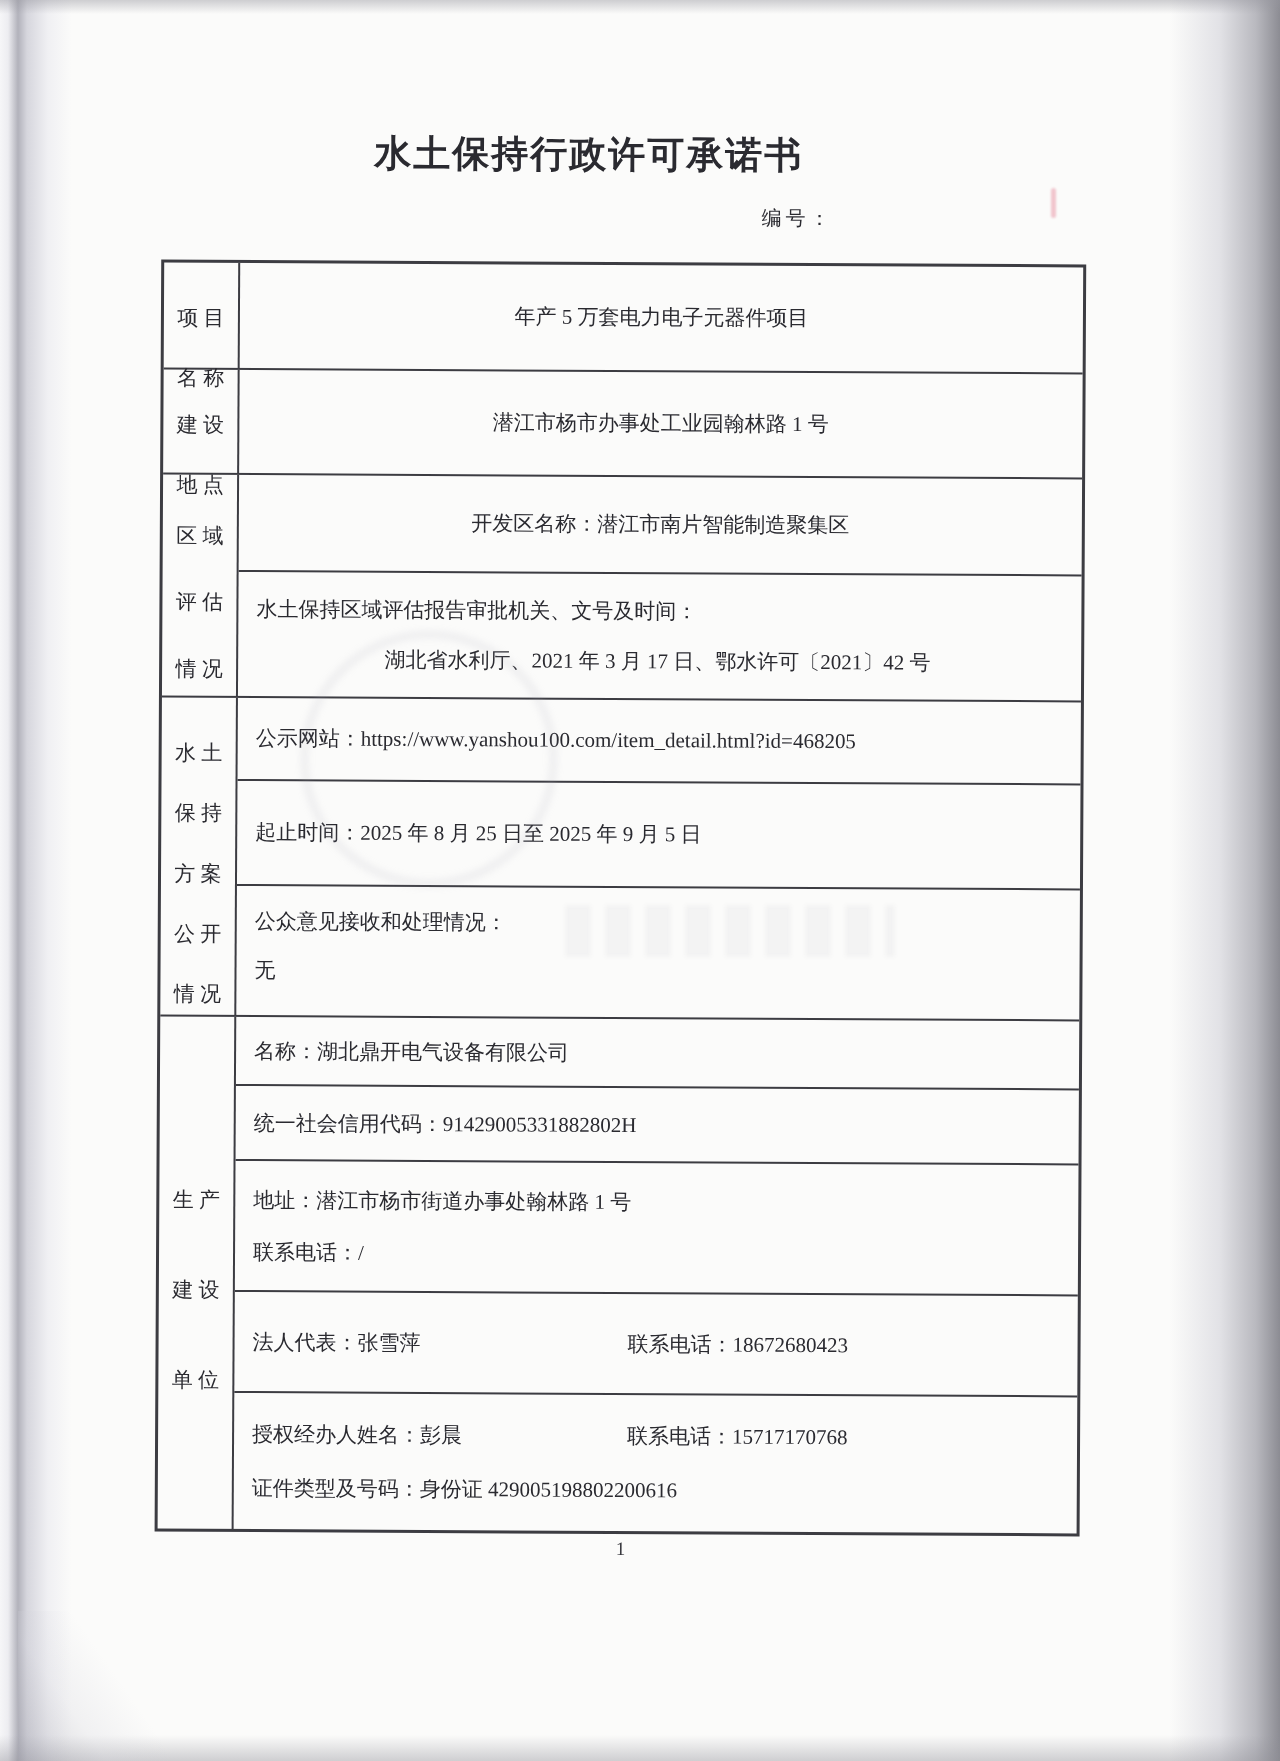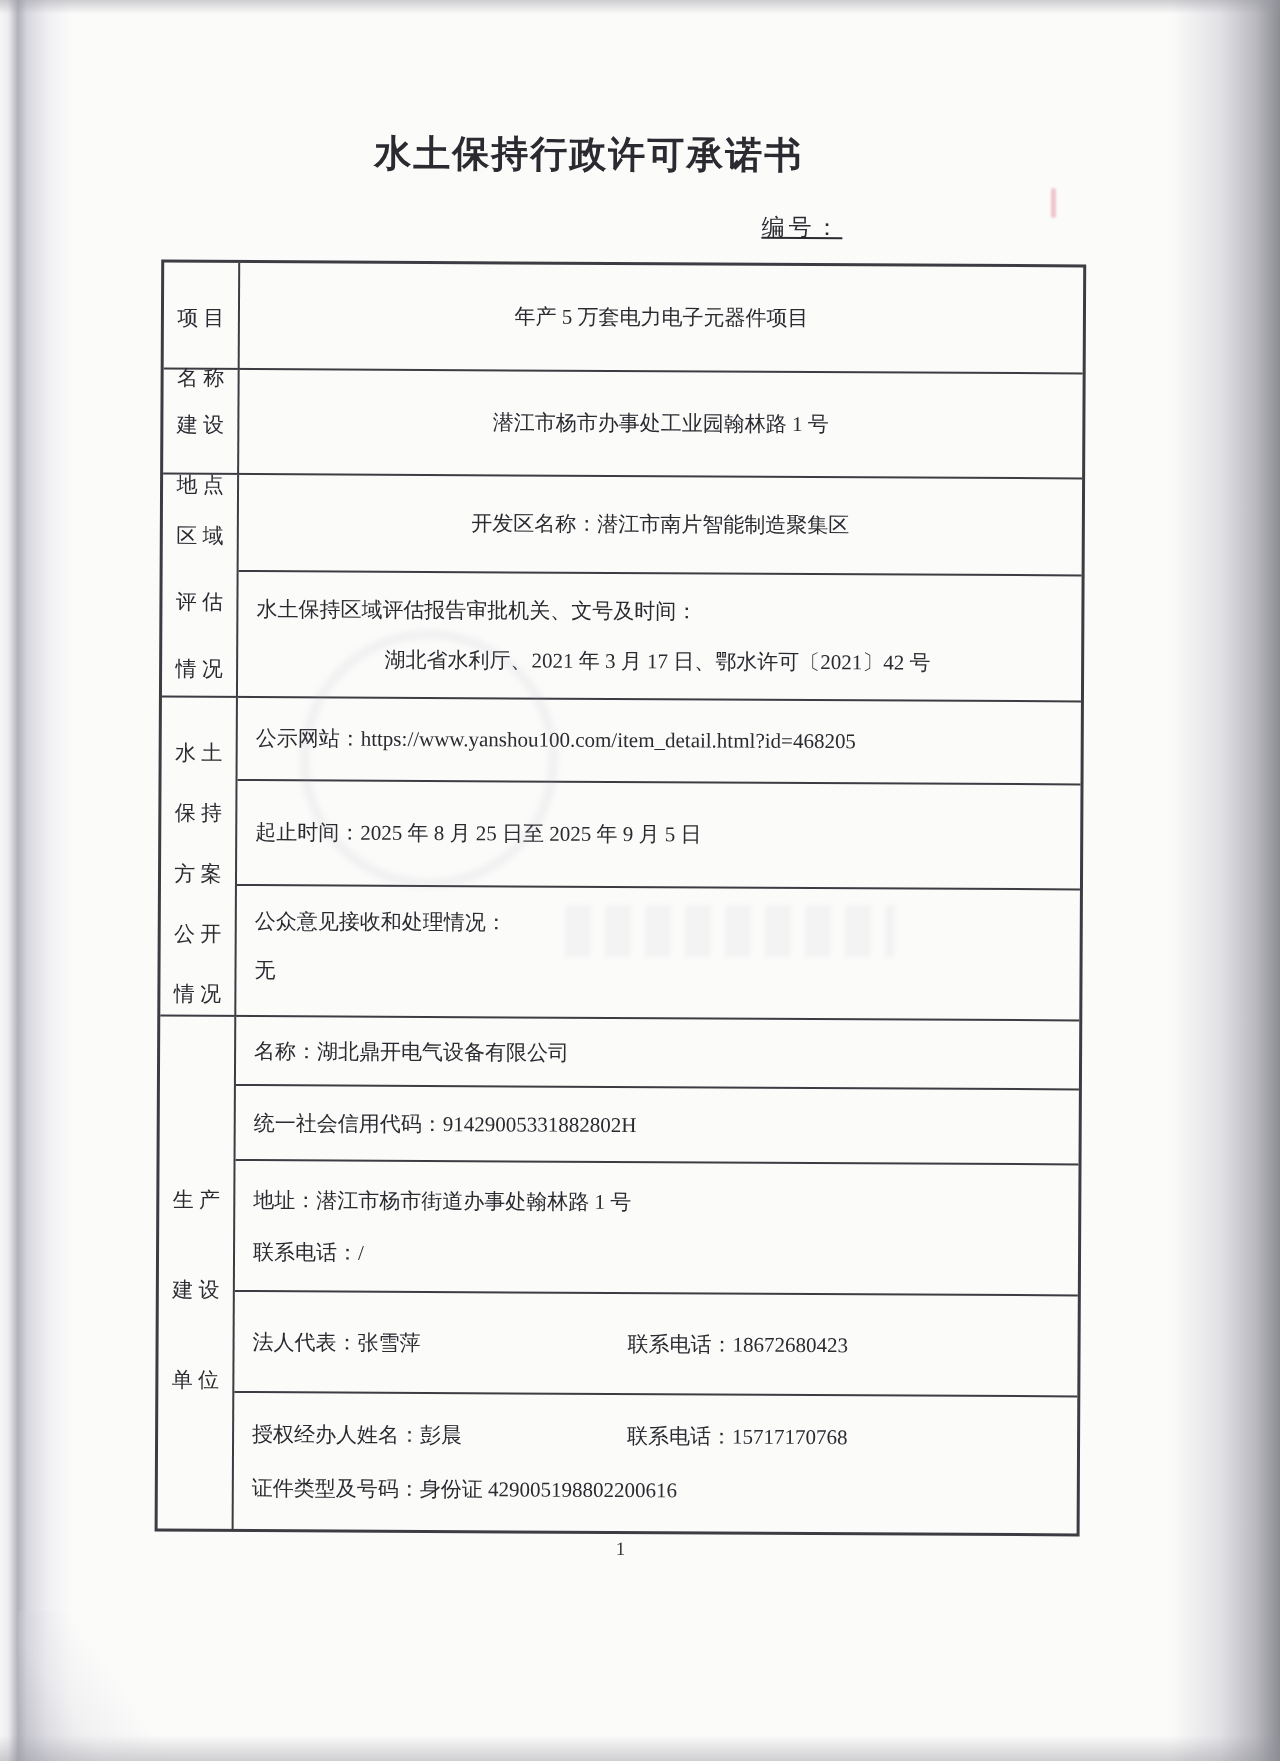--- a/index.html
+++ b/index.html
@@ -10,22 +10,22 @@
     color:#2a2a30;
   }
   .tilt{position:absolute;inset:0;transform:rotate(0.3deg);transform-origin:620px 880px;}
 
   
   .doc-title{
     position:absolute;top:130px;left:0;width:1170px;
     text-align:center;font-size:37px;font-weight:bold;letter-spacing:2px;
   }
   .doc-number{
-    position:absolute;top:211px;left:758px;
-    font-size:23px;letter-spacing:4px;text-decoration:underline;
+    position:absolute;top:204px;left:758px;
+    font-size:20px;letter-spacing:4px;
   }
 
   
   .doc-table{
     position:absolute;top:262px;left:158px;width:925px;
     border:3px solid #3c3c42;box-sizing:border-box;
     font-size:21px;line-height:1.25;
   }
   .t-row{display:flex;border-bottom:2px solid #3c3c42;}
   .t-row:last-child{border-bottom:none;}

